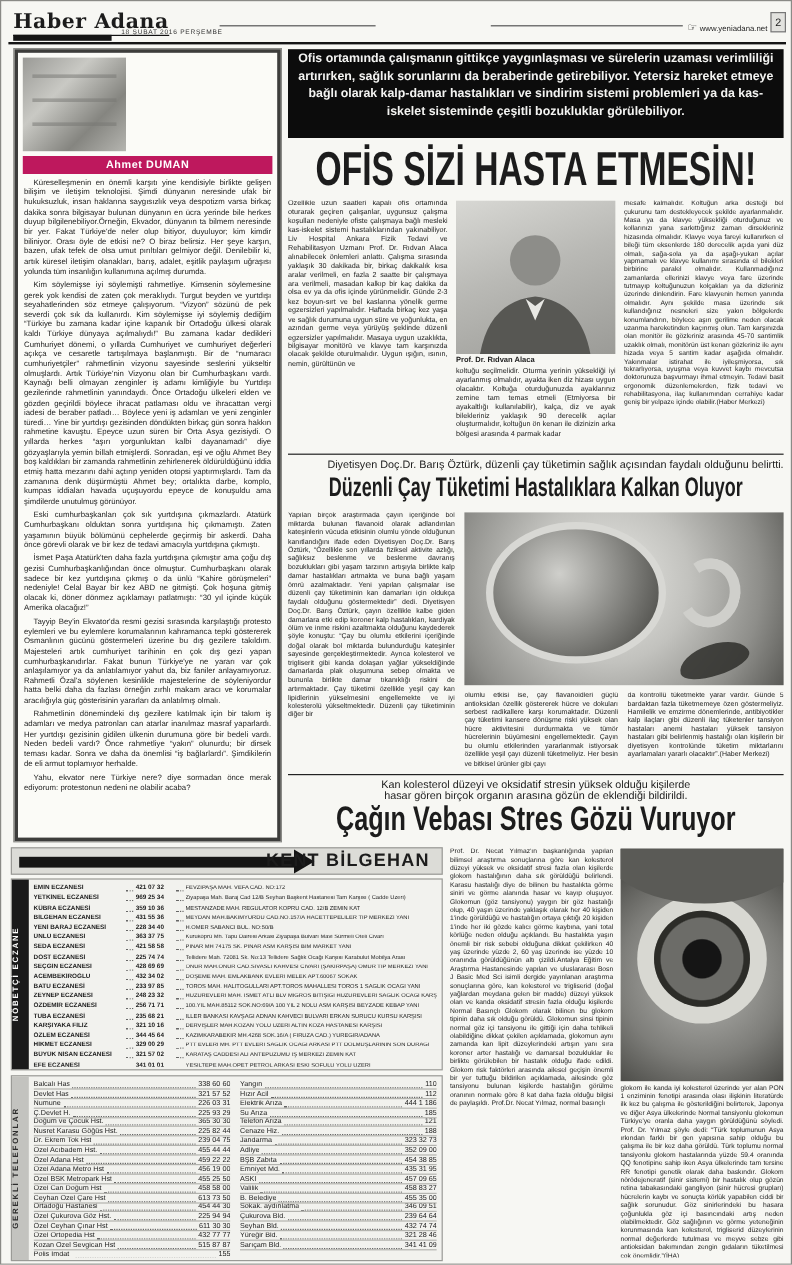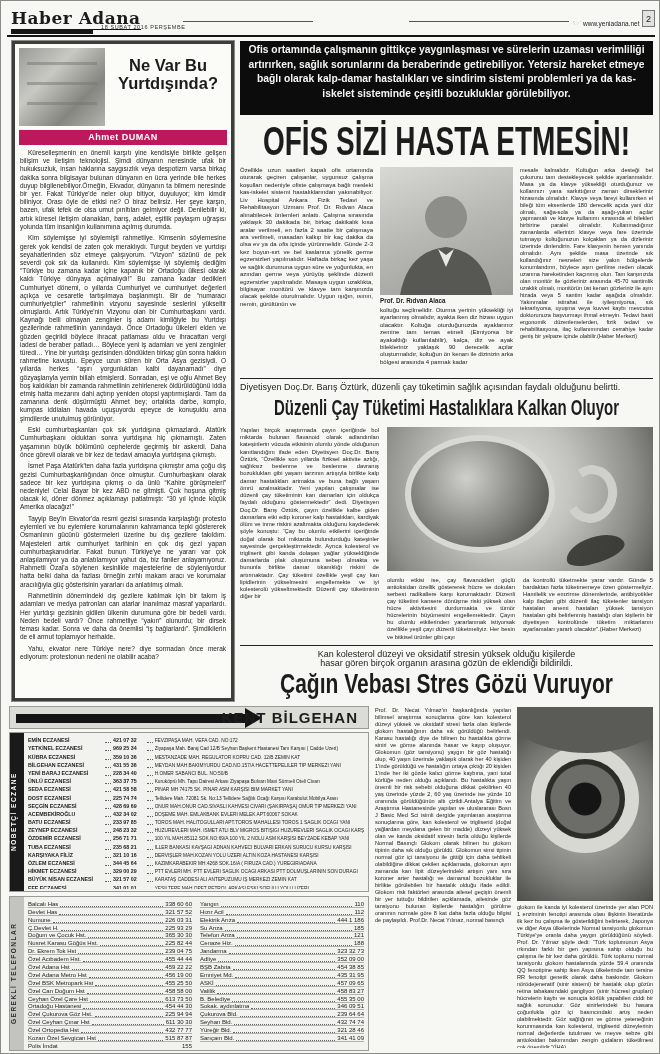--- a/index.html
+++ b/index.html
@@ -44,21 +44,21 @@
   .main-headline { left:239px; top:118px; width:413px; text-align:center; font-weight:900;
                    font-size:28px; transform:scaleY(1.42); transform-origin:top center; white-space:nowrap; }
   .office-cols { left:239px; top:166px; width:413px; height:207px; display:flex; gap:7px; }
   .ocol { flex:1; overflow:hidden; font-size:6px; line-height:1.24; text-align:justify; }
   .prof-photo { width:100%; height:128px; position:relative;
       background:linear-gradient(160deg,#d8d8d4 0%,#b9b9b5 45%,#9b9b97 100%); margin-bottom:2px; }
   .prof-photo svg { position:absolute; inset:0; }
   .photo-caption { font-weight:bold; font-size:6.3px; margin-bottom:2px; }
 
   .divider { left:239px; width:413px; border-top:1.5px solid #222; }
-  .tea-lead { left:239px; top:381px; width:413px; text-align:left; font-size:9px; white-space:nowrap; }
+  .tea-lead { left:239px; top:381px; width:413px; text-align:right; font-size:9px; white-space:nowrap; }
   .tea-headline { left:239px; top:393px; width:413px; text-align:center; font-weight:900;
                   font-size:15px; transform:scaleY(1.5); transform-origin:top center; white-space:nowrap; }
   .tea-body { left:239px; top:426px; width:413px; height:214px; }
   .tea-col1 { position:absolute; left:0; top:0; width:139px; height:214px; overflow:hidden;
               font-size:5.8px; line-height:1.25; text-align:justify; }
   .tea-photo { position:absolute; left:147px; top:0; width:266px; height:144px;
       background:radial-gradient(circle at 45% 40%, #e8e8e4 0%, #c2c2be 40%, #8e8e8a 75%, #5a5a56 100%); overflow:hidden; }
   .tea-photo .rim { position:absolute; left:18px; top:8px; width:150px; height:118px; border-radius:50%;
       border:6px solid #d8d8d4; background:radial-gradient(circle at 40% 35%, #cfcfcb 0%, #777773 60%, #3c3c38 100%); }
   .tea-photo .leaf { position:absolute; right:28px; bottom:8px; width:60px; height:26px; border-radius:50% 50% 50% 50%/60% 60% 40% 40%;
@@ -122,24 +122,20 @@
   <div class="abs rule-r"></div>
   <div class="abs site"><span class="hand">☞</span><span>www.yeniadana.net</span></div>
   <div class="abs page-no">2</div>
   <div class="abs head-rule"></div>
 
   <div class="abs col-box">
     <div class="abs author-photo">
       <span class="ph-line" style="top:14px"></span>
       <span class="ph-line" style="top:34px"></span>
       <span class="ph-line" style="top:54px"></span>
-    </div>
-    <div class="abs col-title">
-      <div>Ne Var Bu</div>
-      <div>Yurtdışında?</div>
     </div>
     <div class="abs author-bar">Ahmet DUMAN</div>
     <div class="abs col-text">
       <p>Küreselleşmenin en önemli karşıtı yine kendisiyle birlikte gelişen bilişim ve iletişim teknolojisi. Şimdi dünyanın neresinde ufak bir hukuksuzluk, insan haklarına saygısızlık veya despotizm varsa birkaç dakika sonra bilgisayar bulunan dünyanın en ücra yerinde bile herkes duyup bilgilenebiliyor.Örneğin, Ekvador, dünyanın ta bilmem neresinde bir yer. Fakat Türkiye'de neler olup bitiyor, duyuluyor; kim kimdir biliniyor. Orası öyle de etkisi ne? O biraz belirsiz. Her şeye karşın, bazen, ufak tefek de olsa umut pırıltıları gelmiyor değil. Denilebilir ki, artık küresel iletişim olanakları, barış, adalet, eşitlik paylaşım uğraşısı yolunda tüm insanlığın kullanımına açılmış durumda.</p>
       <p>Kim söylemişse iyi söylemişti rahmetliye. Kimsenin söylemesine gerek yok kendisi de zaten çok meraklıydı. Turgut beyden ve yurtdışı seyahatlerinden söz etmeye çalışıyorum. “Vizyon” sözünü de pek severdi çok sık da kullanırdı. Kim söylemişse iyi söylemiş dediğim “Türkiye bu zamana kadar içine kapanık bir Ortadoğu ülkesi olarak kaldı Türkiye dünyaya açılmalıydı!” Bu zamana kadar dedikleri Cumhuriyet dönemi, o yıllarda Cumhuriyet ve cumhuriyet değerleri açıkça ve cesaretle tartışılmaya başlanmıştı. Bir de “numaracı cumhuriyetçiler” rahmetlinin vizyonu sayesinde seslerini yükseltir olmuşlardı. Artık Türkiye'nin Vizyonu olan bir Cumhurbaşkanı vardı. Kaynağı belli olmayan zenginler iş adamı kimliğiyle bu Yurtdışı gezilerinde rahmetlinin yanındaydı. Önce Ortadoğu ülkeleri elden ve gözden geçirildi böylece ihracat patlaması oldu ve ihracattan vergi iadesi de beraber patladı… Böylece yeni iş adamları ve yeni zenginler türedi… Yine bir yurtdışı gezisinden döndükten birkaç gün sonra hakkın rahmetine kavuştu. Epeyce uzun süren bir Orta Asya gezisiydi. O yıllarda herkes “aşırı yorgunluktan kalbi dayanamadı” diye gözyaşlarıyla yemin billah etmişlerdi. Sonradan, eşi ve oğlu Ahmet Bey boş kaldıkları bir zamanda rahmetlinin zehirlenerek öldürüldüğünü iddia etmiş hatta mezarını dahi açtırıp yeniden otopsi yaptırmışlardı. Tam da zamanına denk düşürmüştü Ahmet bey; ortalıkta darbe, komplo, kumpas iddiaları havada uçuşuyordu epeyce de konuşuldu ama şimdilerde unutulmuş görünüyor.</p>
       <p>Eski cumhurbaşkanları çok sık yurtdışına çıkmazlardı. Atatürk Cumhurbaşkanı olduktan sonra yurtdışına hiç çıkmamıştı. Zaten yaşamının büyük bölümünü cephelerde geçirmiş bir askerdi. Daha önce görevli olarak ve bir kez de tedavi amacıyla yurtdışına çıkmıştı.</p>
       <p>İsmet Paşa Atatürk'ten daha fazla yurtdışına çıkmıştır ama çoğu dış gezisi Cumhurbaşkanlığından önce olmuştur. Cumhurbaşkanı olarak sadece bir kez yurtdışına çıkmış o da ünlü “Kahire görüşmeleri” nedeniyle! Celal Bayar bir kez ABD ne gitmişti. Çok hoşuna gitmiş olacak ki, döner dönmez açıklamayı patlatmıştı: “30 yıl içinde küçük Amerika olacağız!”</p>
       <p>Tayyip Bey'in Ekvator'da resmi gezisi sırasında karşılaştığı protesto eylemleri ve bu eylemlere korumalarının kahramanca tepki göstererek Osmanlının gücünü göstermeleri üzerine bu dış gezilere takıldım. Majesteleri artık cumhuriyet tarihinin en çok dış gezi yapan cumhurbaşkanıdırlar. Fakat bunun Türkiye'ye ne yararı var çok anlaşılamıyor ya da anlatılamıyor yahut da, biz faniler anlayamıyoruz. Rahmetli Özal'a söylenen kesinlikle majestelerine de söyleniyordur hatta belki daha da fazlası örneğin zırhlı makam aracı ve korumalar aracılığıyla güç gösterisinin yararları da anlatılmış olmalı.</p>
       <p>Rahmetlinin dönemindeki dış gezilere katılmak için bir takım iş adamları ve medya patronları can atarlar inanılmaz masraf yaparlardı. Her yurtdışı gezisinin gidilen ülkenin durumuna göre bir bedeli vardı. Neden bedeli vardı? Önce rahmetliye “yakın” olunurdu; bir dirsek teması kadar. Sonra ve daha da önemlisi “iş bağlarlardı”. Şimdikilerin de eli armut toplamıyor herhalde.</p>
       <p>Yahu, ekvator nere Türkiye nere?  diye sormadan önce merak ediyorum: protestonun nedeni ne olabilir acaba?</p>

